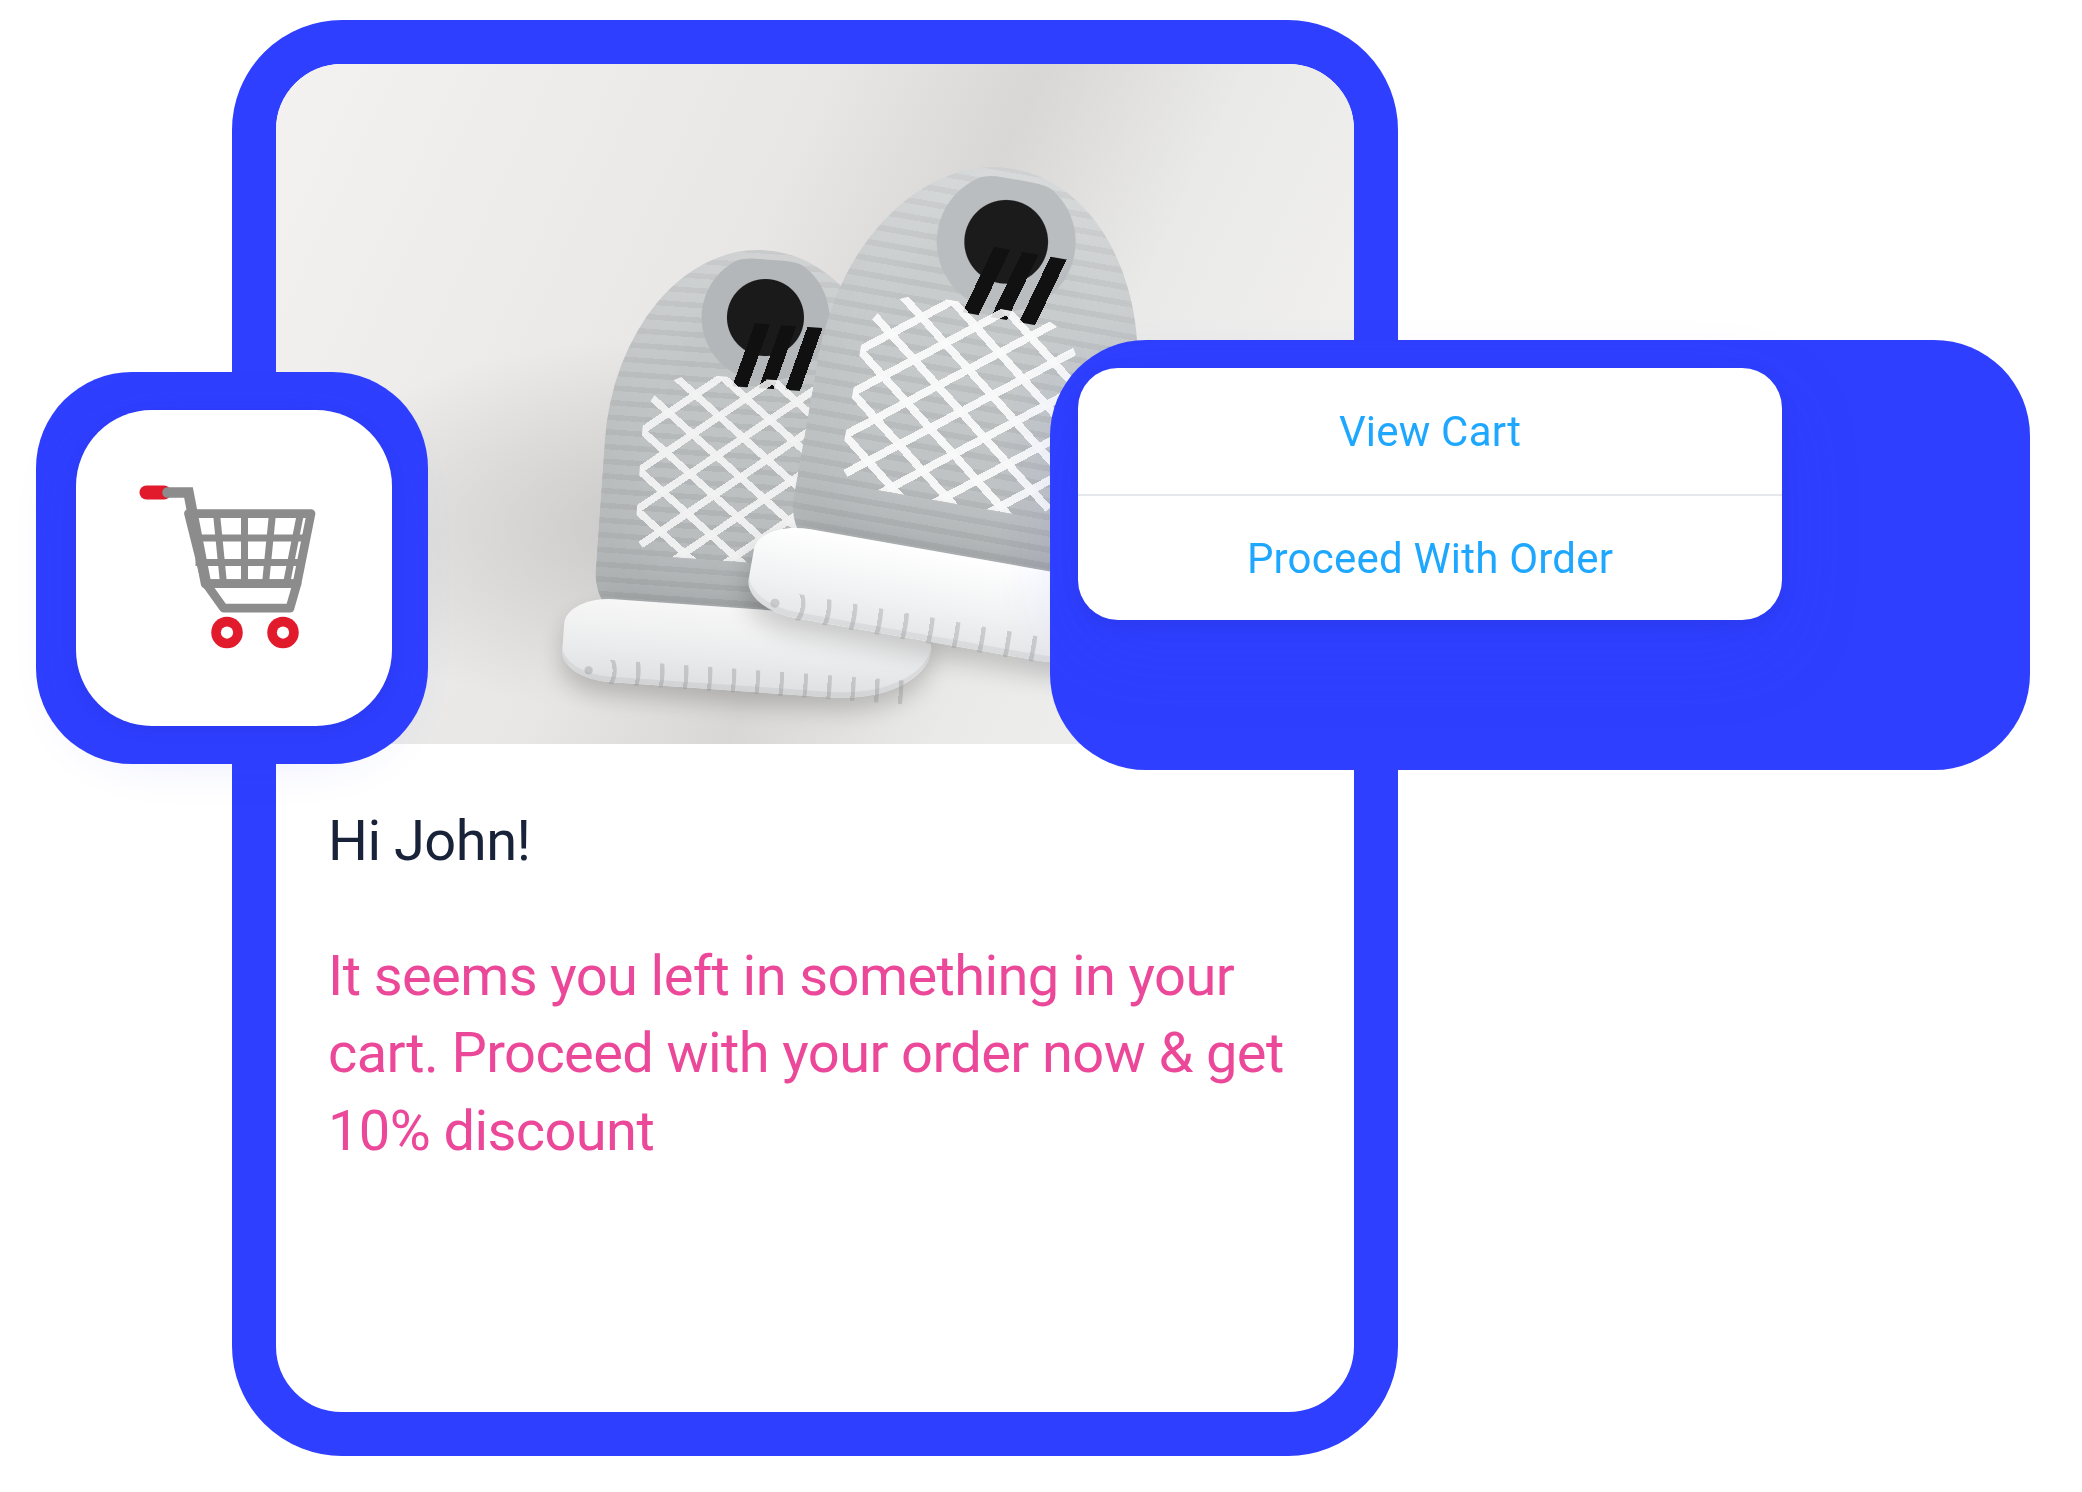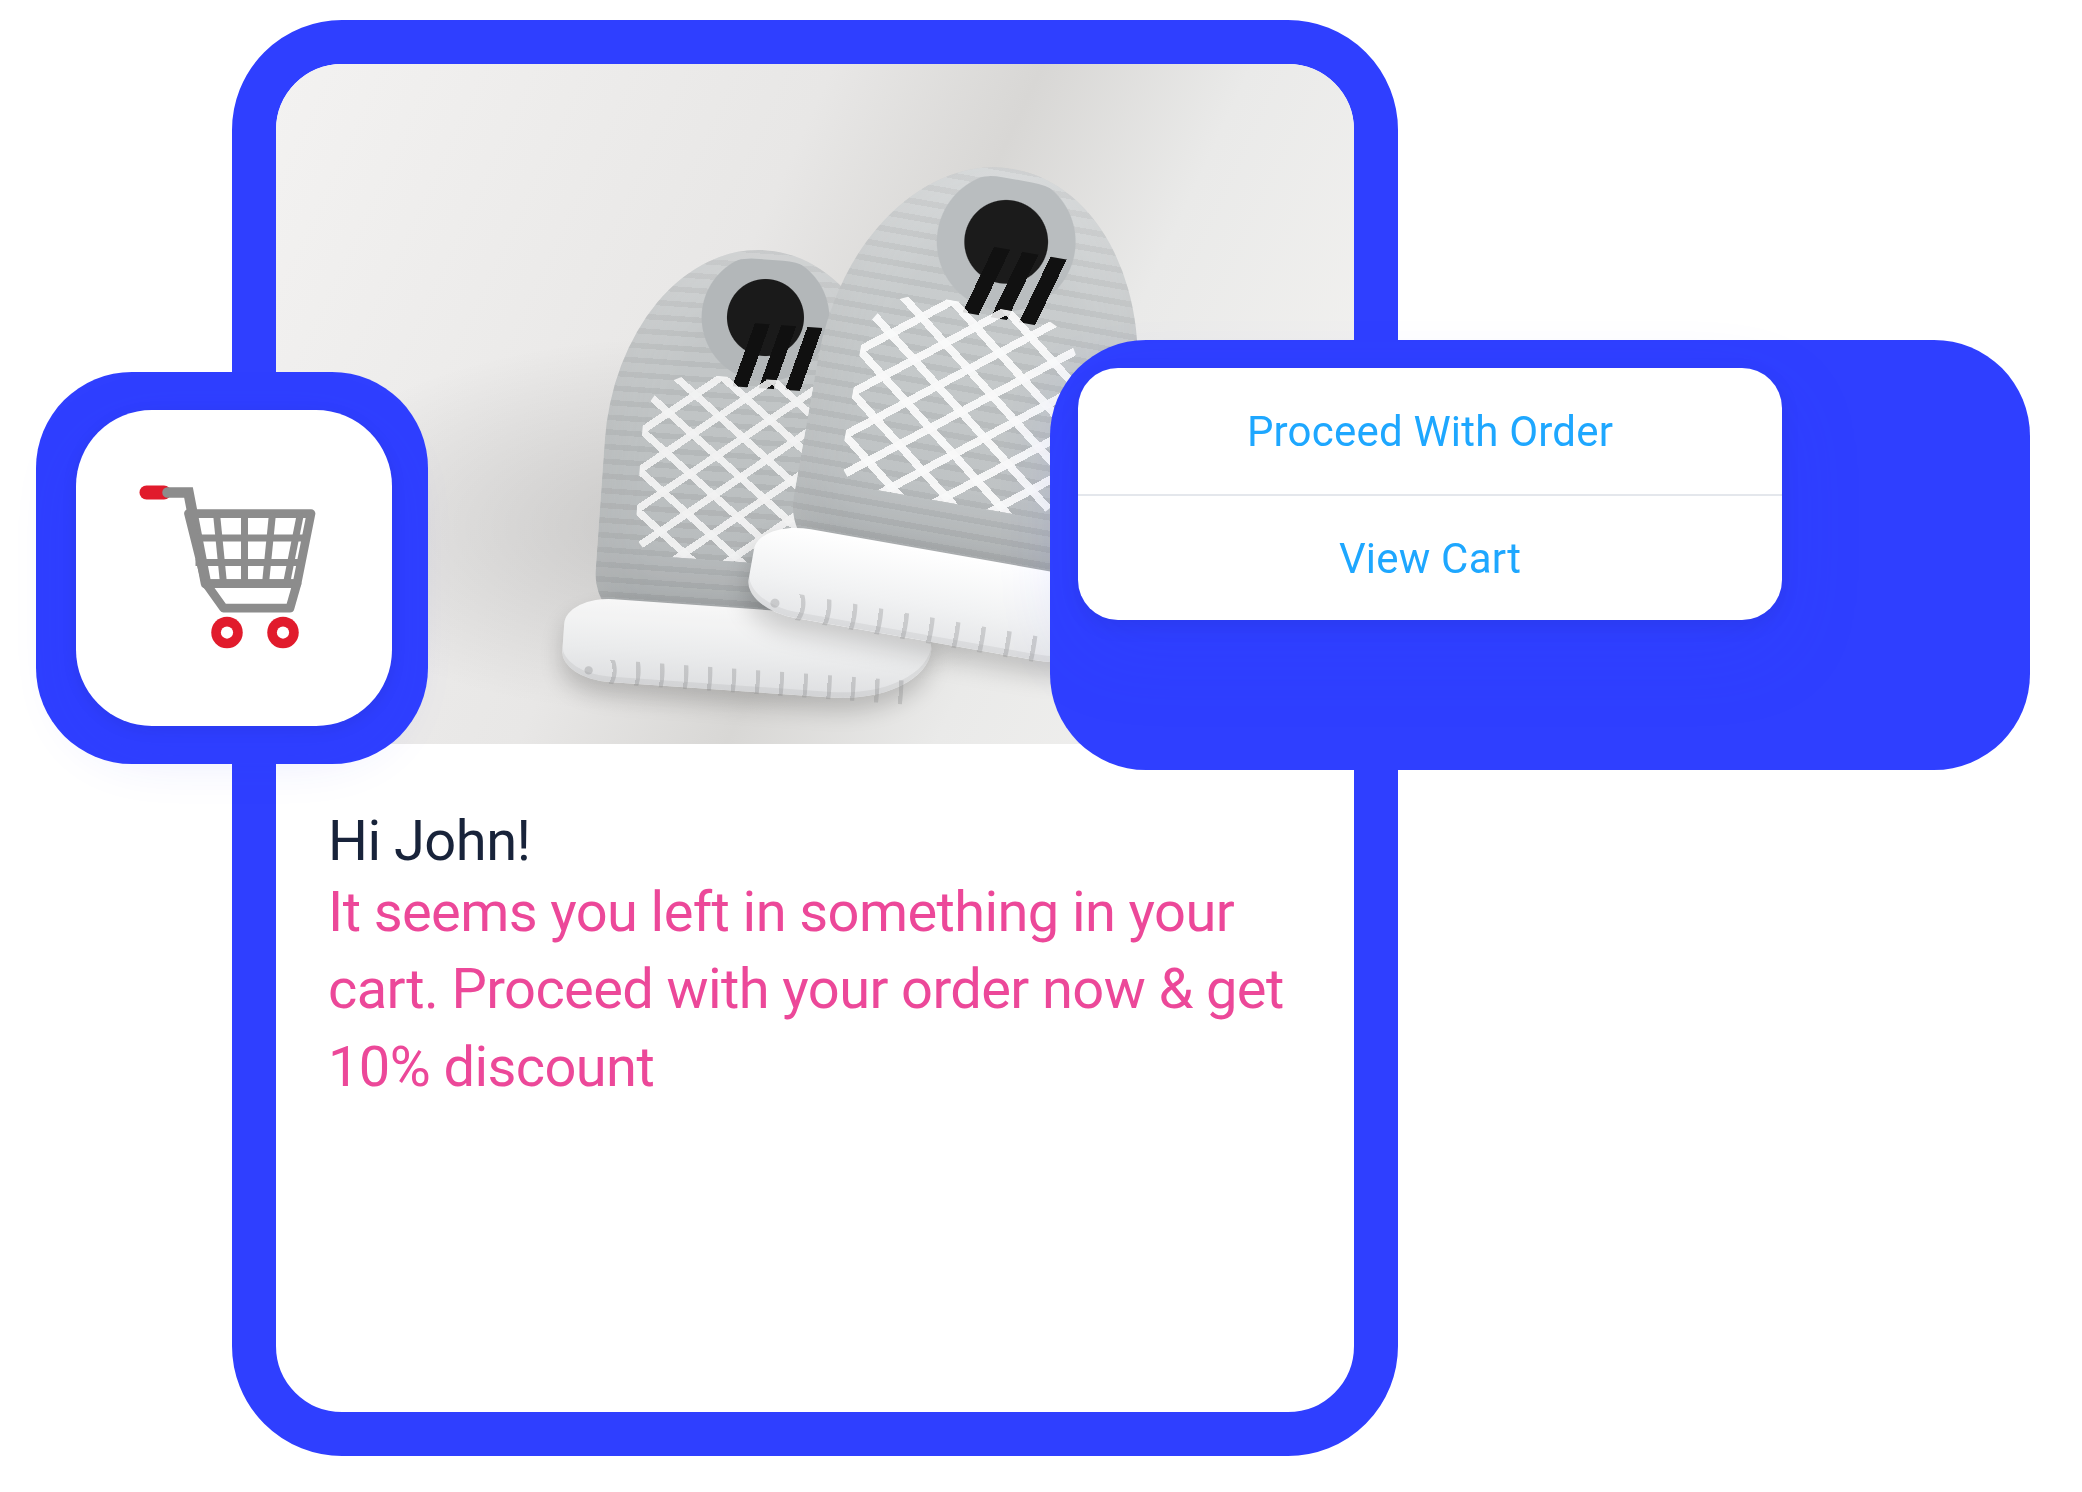--- a/index.html
+++ b/index.html
@@ -102,20 +102,21 @@
     opacity: 0.35;
   }
 
   .message-body {
     padding: 64px 52px 40px 52px;
   }
   .greeting {
     font-size: 56px;
     font-weight: 400;
     color: #18233a;
+    margin-bottom: 64px;
     letter-spacing: -0.5px;
   }
   .body-text {
     font-size: 56px;
     line-height: 1.38;
     font-weight: 400;
     color: #ec4899;
     letter-spacing: -0.6px;
   }
 
@@ -230,15 +231,15 @@
       <circle cx="56" cy="98" r="9" fill="#e11b2c"></circle>
       <circle cx="56" cy="98" r="3.5" fill="#ffffff"></circle>
       <circle cx="88" cy="98" r="9" fill="#e11b2c"></circle>
       <circle cx="88" cy="98" r="3.5" fill="#ffffff"></circle>
     </svg>
   </span>
 </div>
 
 <div class="actions-frame"></div>
 <div class="actions-card">
+  <div class="action-item">View Cart</div>
   <div class="action-item">Proceed With Order</div>
-  <div class="action-item">View Cart</div>
 </div>
 
 </body></html>

